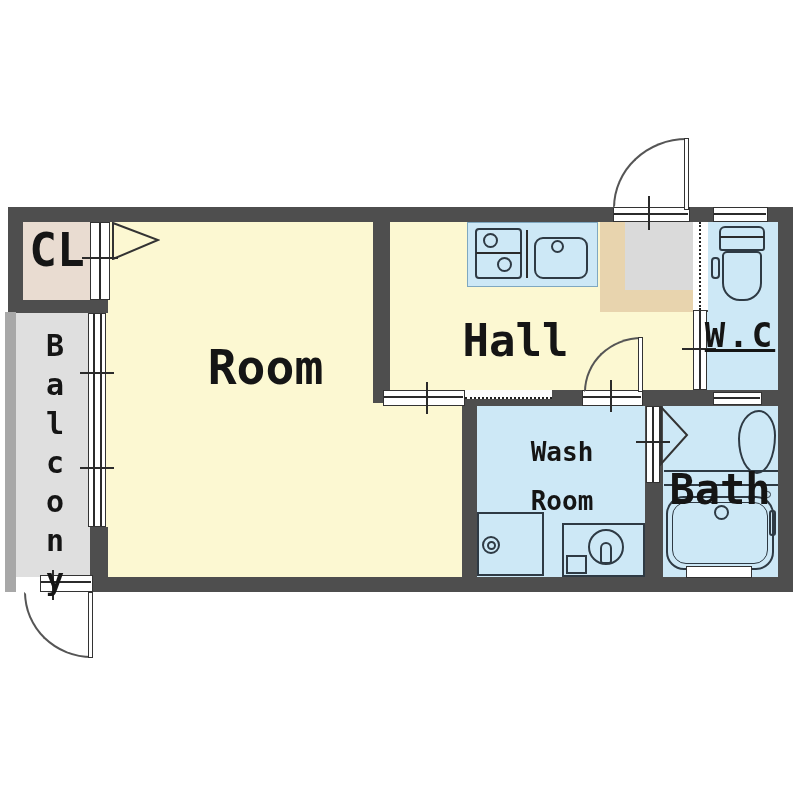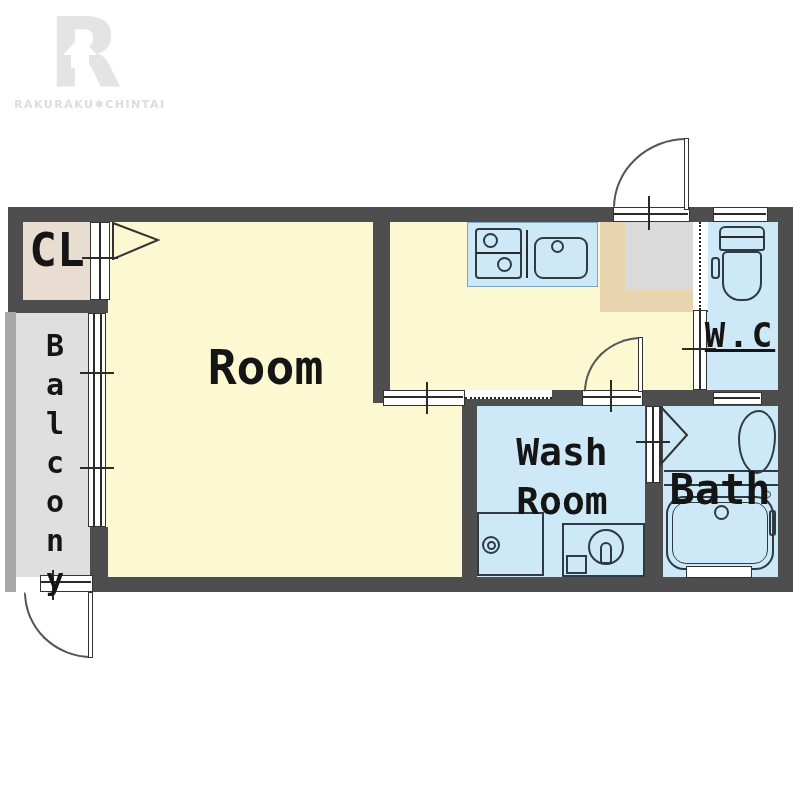--- a/index.html
+++ b/index.html
@@ -20,26 +20,20 @@
   .logo-r{font-family:"DejaVu Sans", sans-serif;font-weight:bold;font-size:96px;color:#e4e4e4;line-height:1;}
   .logo-text{font-family:"DejaVu Sans", sans-serif;font-weight:bold;font-size:11px;
              color:#dcdcdc;letter-spacing:1.5px;}
   .vertical{writing-mode:vertical-rl;text-orientation:upright;letter-spacing:4px;}
 </style>
 </head>
 <body>
 
 <div class="canvas">
 
-  <div class="abs" style="left:0;top:0;width:220px;height:130px;">
-    <div class="abs logo-r" style="left:48px;top:6px;">R</div>
-    <div class="abs" style="left:63px;top:36px;width:0;height:0;border-left:17px solid transparent;border-right:17px solid transparent;border-bottom:19px solid #fff;"></div>
-    <div class="abs" style="left:71px;top:54px;width:18px;height:14px;background:#fff;"></div>
-    <div class="abs logo-text" style="left:14px;top:98px;">RAKURAKU✱CHINTAI</div>
-  </div>
 
   <div class="abs floor" style="left:90px;top:222px;width:688px;height:355px;background:#fcf8d2;"></div>
   <div class="abs floor" style="left:23px;top:222px;width:67px;height:78px;background:#e9dcd1;"></div>
   <div class="abs floor" style="left:16px;top:312px;width:74px;height:265px;background:#dfdfdf;"></div>
   <div class="abs floor" style="left:700px;top:222px;width:78px;height:168px;background:#cde8f6;"></div>
   <div class="abs floor" style="left:477px;top:406px;width:168px;height:171px;background:#cde8f6;"></div>
   <div class="abs floor" style="left:663px;top:406px;width:115px;height:171px;background:#cde8f6;"></div>
   <div class="abs floor" style="left:600px;top:222px;width:93px;height:90px;background:#e8d4ae;"></div>
   <div class="abs floor" style="left:625px;top:222px;width:68px;height:68px;background:#dadada;"></div>
   <div class="abs floor" style="left:467px;top:222px;width:131px;height:65px;background:#cde8f6;border:1px solid #7fa8c0;"></div>
@@ -145,20 +139,21 @@
     </svg>
   <div class="abs hl" style="left:636px;top:441px;width:34px;"></div>
 
   <div class="abs door" style="left:713px;top:392px;width:49px;height:13px;"></div>
   <div class="abs hl" style="left:714px;top:397px;width:46px;"></div>
   <div class="abs door" style="left:686px;top:566px;width:66px;height:12px;"></div>
 
   <div class="abs lbl" style="left:26px;top:226px;width:62px;font-size:46px;">CL</div>
   <div class="abs lbl vertical" style="left:39px;top:328px;height:245px;font-size:30px;">Balcony</div>
   <div class="abs lbl" style="left:148px;top:342px;width:235px;font-size:48px;">Room</div>
+  <div class="abs lbl" style="left:418px;top:318px;width:195px;font-size:44px;">Hall</div>
   <div class="abs lbl" style="left:698px;top:318px;width:84px;font-size:34px;letter-spacing:3px;text-decoration:underline;">W.C</div>
-  <div class="abs lbl" style="left:478px;top:428px;width:168px;font-size:38px;line-height:49px;">
+  <div class="abs lbl" style="left:478px;top:428px;width:168px;font-size:26px;line-height:49px;">
     <div>Wash</div>
     <div>Room</div>
   </div>
   <div class="abs lbl" style="left:661px;top:468px;width:118px;font-size:42px;text-align:center;">Bath</div>
 
 </div>
 
 </body></html>

